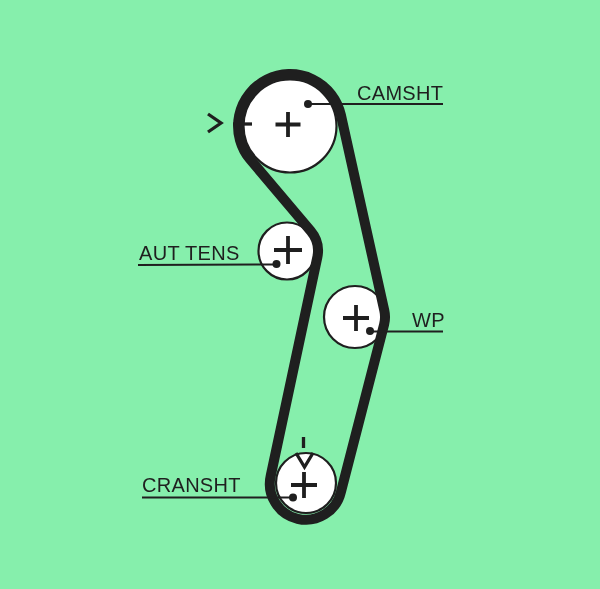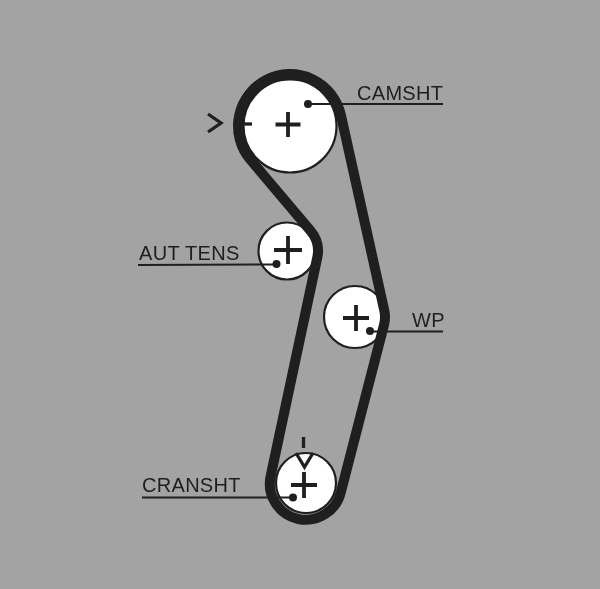--- a/index.html
+++ b/index.html
@@ -1,19 +1,19 @@
 <!DOCTYPE html>
 <html><head>
 <meta charset="utf-8">
 <style>
   html, body { margin: 0; padding: 0; background: #ffffff; }
   .stage {
     width: 600px;
     height: 589px;
-    background: #a3a3a3;
+    background: #86efac;
     position: relative;
     overflow: hidden;
   }
   svg { display: block; }
   .pulley   { fill: #ffffff; stroke: currentColor; stroke-width: 2.2; }
   .belt     { fill: none; stroke: currentColor; stroke-width: 10;
               stroke-linejoin: round; stroke-linecap: round; }
   .cross    { stroke: currentColor; stroke-width: 3.8; fill: none; }
   .timing   { stroke: currentColor; stroke-width: 3.3; fill: none; }
   .leader   { stroke: currentColor; stroke-width: 2; }

